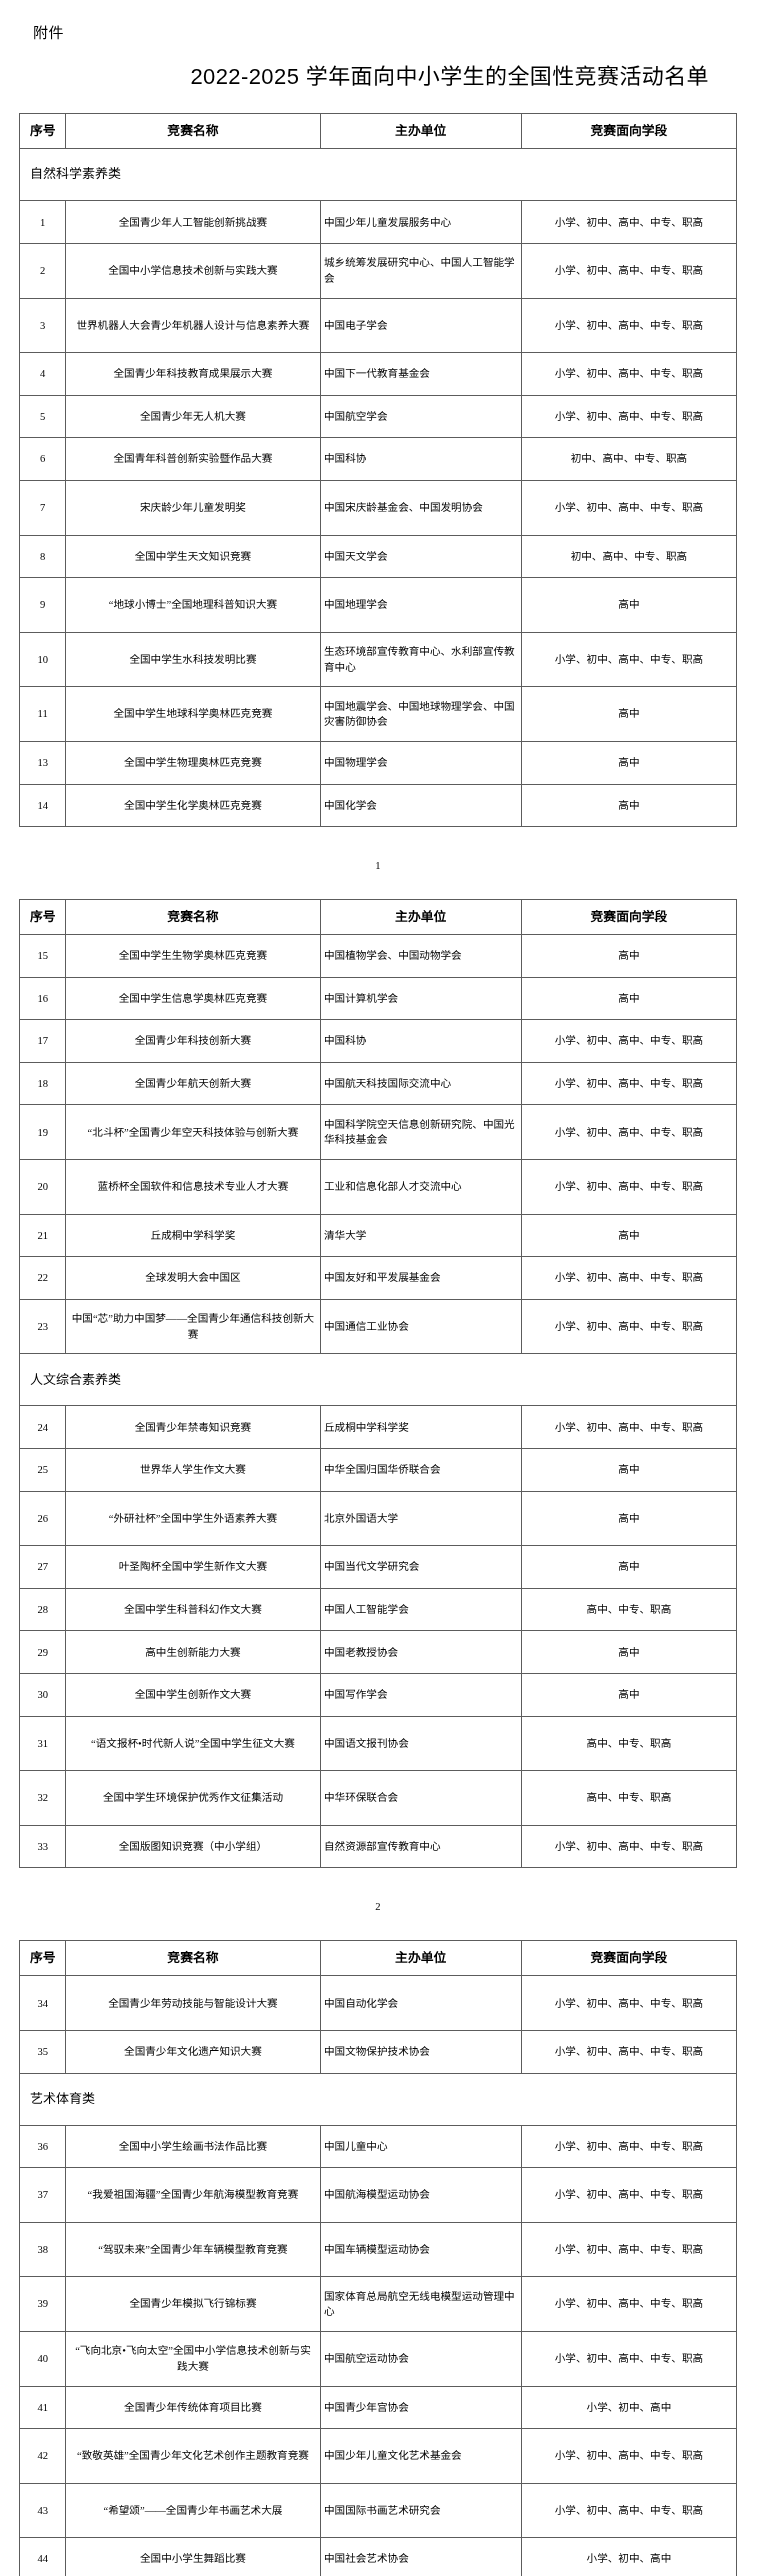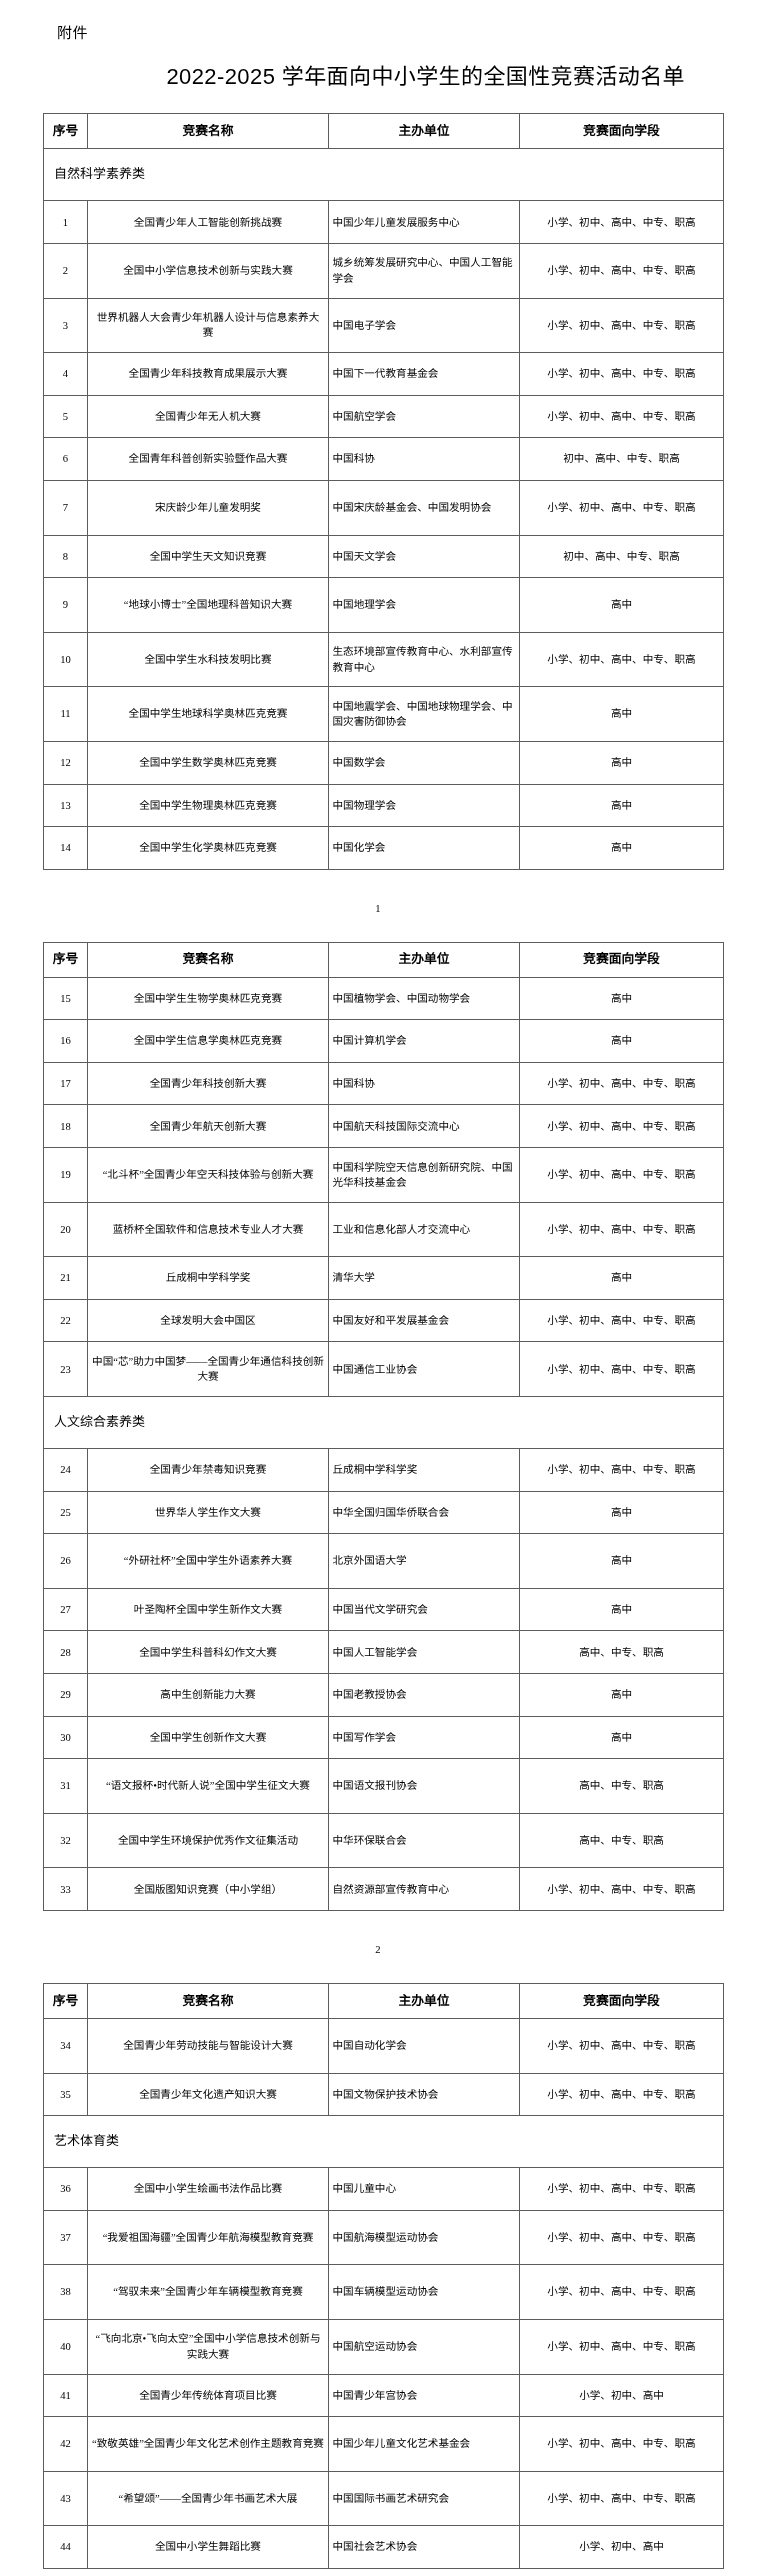--- a/index.html
+++ b/index.html
@@ -10,21 +10,21 @@
   }
   body {
     width: 766px;
     font-family: "Liberation Serif", "DejaVu Serif", serif;
     color: #000000;
     -webkit-font-smoothing: antialiased;
   }
   .page {
     width: 756px;
     box-sizing: border-box;
-    padding: 0 43px;
+    padding: 0 19px;
   }
   .attachment-label {
     font-size: 15px;
     line-height: 1.2;
     padding-top: 24px;
     padding-left: 14px;
     letter-spacing: 0.4px;
   }
   .doc-title {
     text-align: right;
@@ -176,26 +176,20 @@
       <tr class="data tall">
         <td class="idx">10</td>
         <td class="name">全国中学生水科技发明比赛</td>
         <td class="org">生态环境部宣传教育中心、水利部宣传教育中心</td>
         <td class="stage">小学、初中、高中、中专、职高</td>
       </tr>
       <tr class="data tall">
         <td class="idx">11</td>
         <td class="name">全国中学生地球科学奥林匹克竞赛</td>
         <td class="org">中国地震学会、中国地球物理学会、中国灾害防御协会</td>
-        <td class="stage">高中</td>
-      </tr>
-      <tr class="data">
-        <td class="idx">12</td>
-        <td class="name">全国中学生数学奥林匹克竞赛</td>
-        <td class="org">中国数学会</td>
         <td class="stage">高中</td>
       </tr>
       <tr class="data">
         <td class="idx">13</td>
         <td class="name">全国中学生物理奥林匹克竞赛</td>
         <td class="org">中国物理学会</td>
         <td class="stage">高中</td>
       </tr>
       <tr class="data">
         <td class="idx">14</td>
@@ -397,20 +391,26 @@
         <td class="org">中国航海模型运动协会</td>
         <td class="stage">小学、初中、高中、中专、职高</td>
       </tr>
       <tr class="data tall">
         <td class="idx">38</td>
         <td class="name">“驾驭未来”全国青少年车辆模型教育竞赛</td>
         <td class="org">中国车辆模型运动协会</td>
         <td class="stage">小学、初中、高中、中专、职高</td>
       </tr>
       <tr class="data tall">
+        <td class="idx">39</td>
+        <td class="name">全国青少年模拟飞行锦标赛</td>
+        <td class="org">国家体育总局航空无线电模型运动管理中心</td>
+        <td class="stage">小学、初中、高中、中专、职高</td>
+      </tr>
+      <tr class="data tall">
         <td class="idx">40</td>
         <td class="name">“飞向北京•飞向太空”全国中小学信息技术创新与实践大赛</td>
         <td class="org">中国航空运动协会</td>
         <td class="stage">小学、初中、高中、中专、职高</td>
       </tr>
       <tr class="data">
         <td class="idx">41</td>
         <td class="name">全国青少年传统体育项目比赛</td>
         <td class="org">中国青少年宫协会</td>
         <td class="stage">小学、初中、高中</td>

